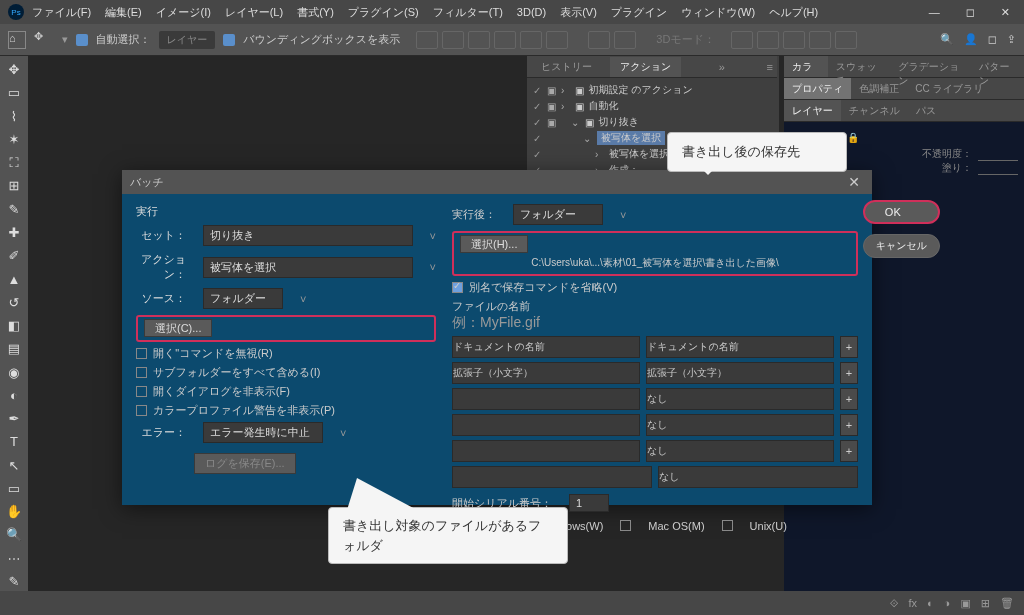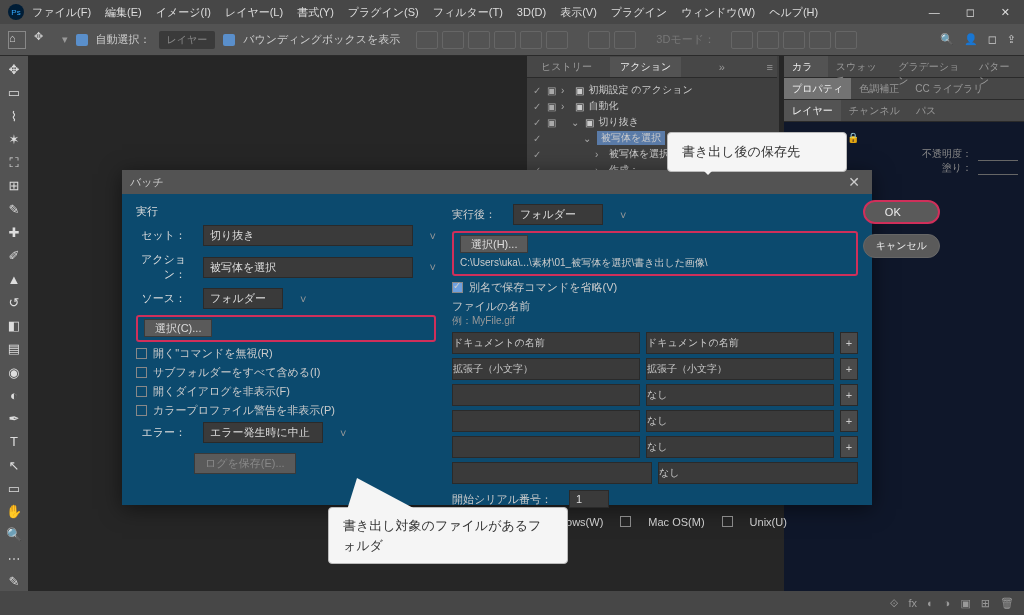--- a/index.html
+++ b/index.html
@@ -56,21 +56,21 @@
 .dialog .close { margin-left:auto; width:20px; height:20px; display:flex; align-items:center; justify-content:center; font-size:14px; color:#ccc;}
 .dialog .content { padding:10px 14px; display:flex; gap:16px;}
 .dialog .leftcol { width:300px;}
 .dialog .rightcol { flex:1;}
 .dlg-head { font-size:11px; color:#ddd; margin-bottom:6px;}
 .dlg-row { display:flex; align-items:center; gap:17px; margin-bottom:6px;}
 .dlg-label { text-align:right; width:50px; font-size:11px; color:#ddd;}
 .dlg-select { background:#3a3a3a; border:1px solid #2a2a2a; padding:2px 6px; font-size:11px; color:#ddd; flex:1;}
 .hl-box { border:2px solid #d02f5a; border-radius:3px; padding:4px 6px; margin:4px 0;}
 .dlg-btn { background:#5a5a5a; border:1px solid #3a3a3a; padding:2px 10px; font-size:11px; color:#ddd;}
-.dlg-path { font-size:10px; color:#ccc; margin-top:4px;}
+.dlg-path { font-size:10px; color:#ccc; margin-top:4px;text-align:center;}
 .chk-row { display:flex; align-items:center; gap:6px; font-size:11px; color:#ccc; margin:4px 0;}
 .chkbox { width:11px; height:11px; border:1px solid #888; display:inline-block;}
 .chkbox.on { background:#6ea0de; position:relative;}
 .chkbox.on::after { content:"✓"; position:absolute; left:0; top:-3px; font-size:10px;}
 .name-row { display:flex; gap:6px; margin:4px 0;}
 .name-row .cell { background:#3a3a3a; border:1px solid #2a2a2a; padding:3px 0; font-size:10px; flex:1;}
 .name-row .plus { width:18px; background:#4a4a4a; border:1px solid #2a2a2a; display:flex; align-items:center; justify-content:center;}
 .dlg-buttons { position:absolute; right:-68px; top:30px; display:flex; flex-direction:column; gap:10px;}
 .ok-btn { border:2px solid #d02f5a; border-radius:12px; padding:4px 20px; background:#5a5a5a; color:#eee;}
 .cancel-btn { border:1px solid #666; border-radius:12px; padding:4px 12px; background:#5a5a5a; color:#eee; font-size:10px;}
@@ -321,21 +321,21 @@
       </div>
       <div class="hl-box" style="margin-top:0">
         <span class="dlg-btn">選択(H)...</span>
         <div class="dlg-path">C:\Users\uka\...\素材\01_被写体を選択\書き出した画像\</div>
       </div>
       <div class="chk-row">
           <span class="chkbox on"></span>
           <span>別名で保存コマンドを省略(V)</span>
         </div>
       <div>ファイルの名前</div>
-      <div style="font-size:10px;color:#999">例：MyFile.gif</div>
+      <div style="font-size:14px;color:#999">例：MyFile.gif</div>
 
       <div class="name-row">
           <span class="cell">ドキュメントの名前</span>
           <span class="cell">ドキュメントの名前</span>
           <span class="plus">+</span>
         </div>
       <div class="name-row">
           <span class="cell">拡張子（小文字）</span>
           <span class="cell">拡張子（小文字）</span>
           <span class="plus">+</span>

